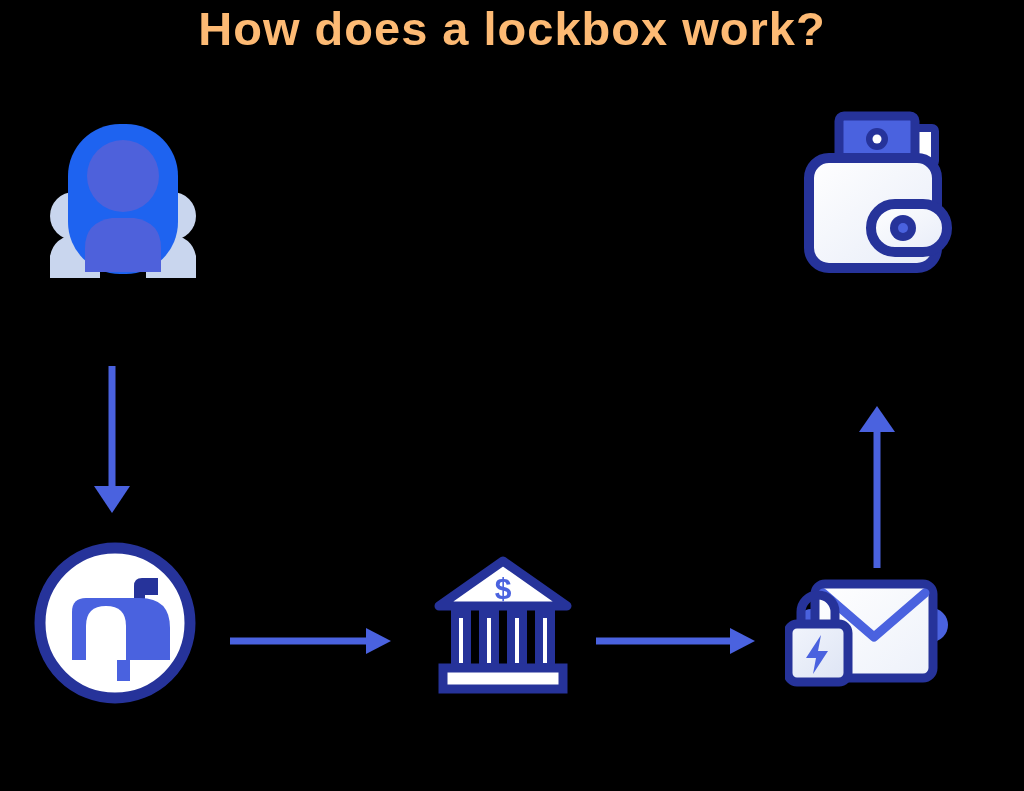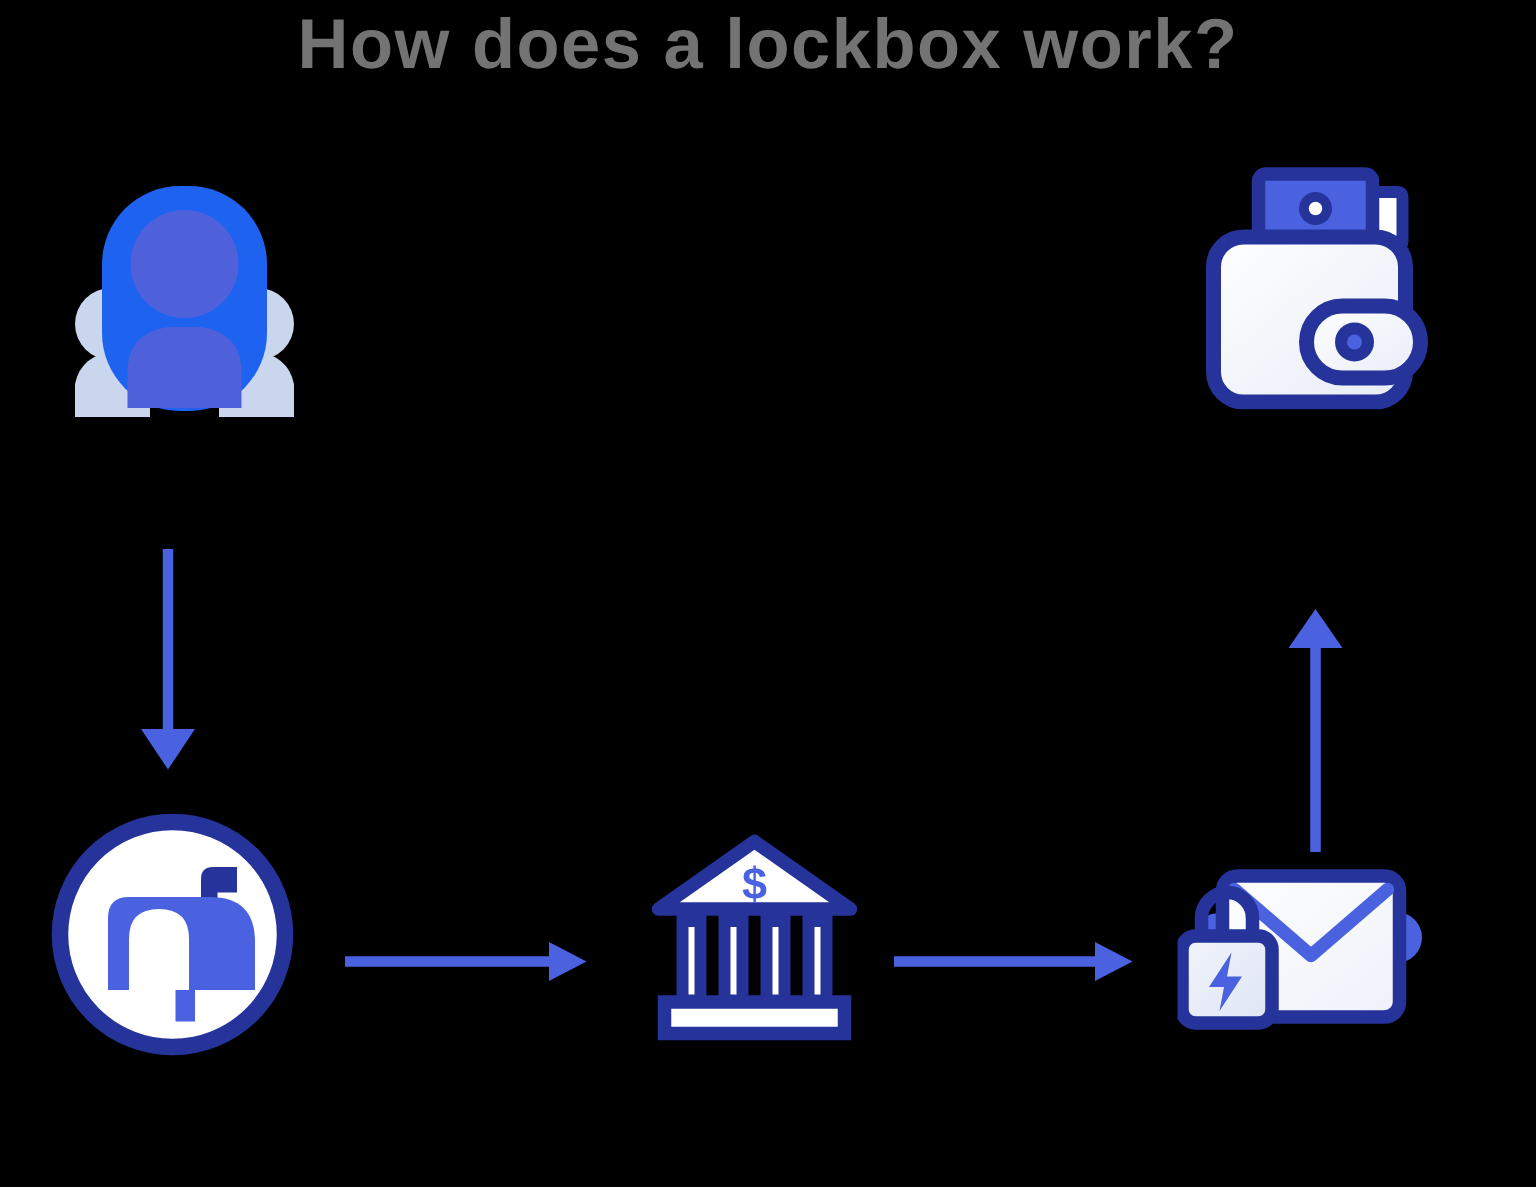--- a/index.html
+++ b/index.html
@@ -11,21 +11,21 @@
     font-family:"Liberation Sans", sans-serif;
   }
   .page-title{
     position:absolute;
     top:0; left:0; width:1024px;
     margin:0;
     text-align:center;
     font-size:47px;
     font-weight:800;
     letter-spacing:1px;
-    color:#737373;
+    color:#fdba74;
     line-height:58px;
   }
   .node{position:absolute;}
   .node svg{display:block;width:100%;height:100%;}
   #node-people   {left:48px;  top:116px; width:150px; height:162px;}
   #node-wallet   {left:803px; top:108px; width:150px; height:165px;}
   #node-mailbox  {left:32px;  top:540px; width:166px; height:166px;}
   #node-bank     {left:433px; top:555px; width:140px; height:140px;}
   #node-envelope {left:785px; top:570px; width:165px; height:140px;}
   #arrow-layer{position:absolute;left:0;top:0;width:1024px;height:791px;pointer-events:none;}

